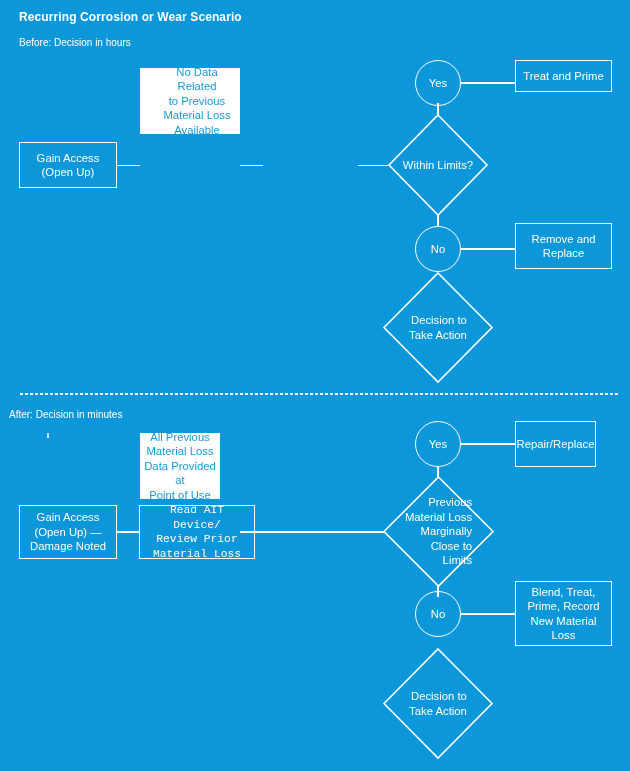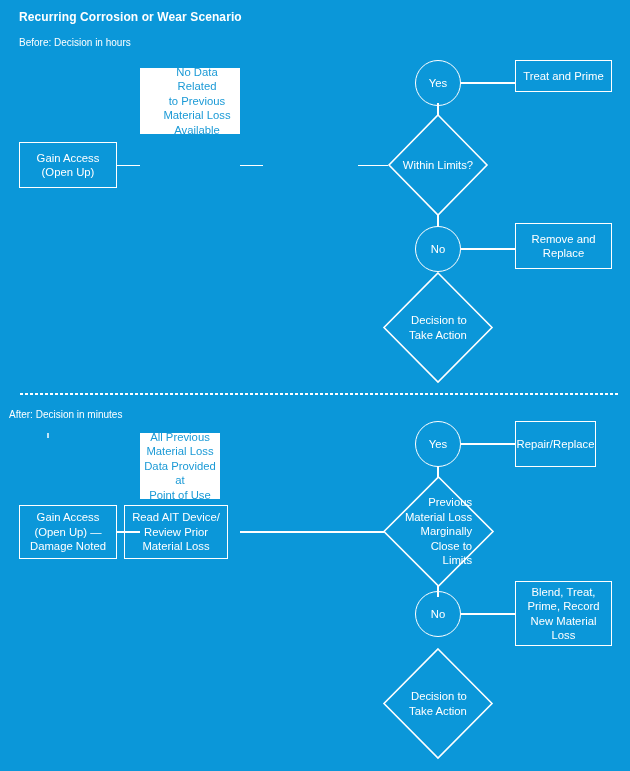--- a/index.html
+++ b/index.html
@@ -168,21 +168,21 @@
 
   <div class="node box white" style="left:140px; top:433px; width:80px; height:66px;">All Previous
 Material Loss
 Data Provided at
 Point of Use</div>
 
   <div class="node box" style="left:19px; top:505px; width:98px; height:54px;">Gain Access
 (Open Up) —
 Damage Noted</div>
 
-  <div class="node box" style="left:124px; top:505px; width:104px; height:54px;">Read AIT Device/
+  <div class="node box" style="left:139px; top:505px; width:116px; height:54px;font-family:Liberation Mono, monospace;">Read AIT Device/
 Review Prior
 Material Loss</div>
 
   <div class="conn h" style="left:117px; top:531.2px; width:23px;"></div>
   <div class="conn h" style="left:240px; top:531.2px; width:144px;"></div>
 
   <div class="diamond-wrap" style="left:383px; top:476px; width:111px; height:111px;">
     <svg width="111" height="111" viewBox="0 0 111 111">
       <polygon points="55.5,1 110,55.5 55.5,110 1,55.5" fill="none" stroke="#ffffff" stroke-width="1.6"></polygon>
     </svg>

